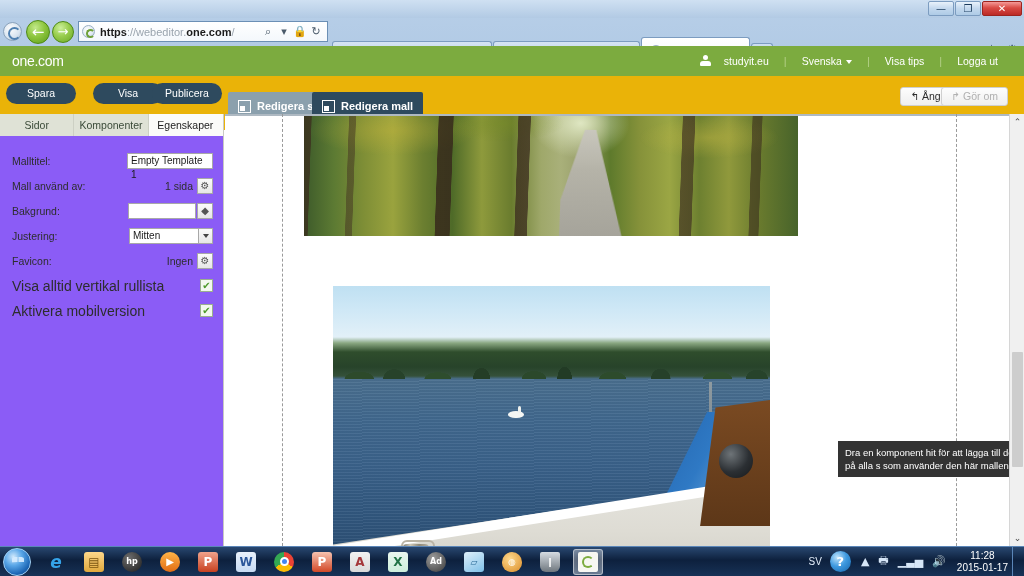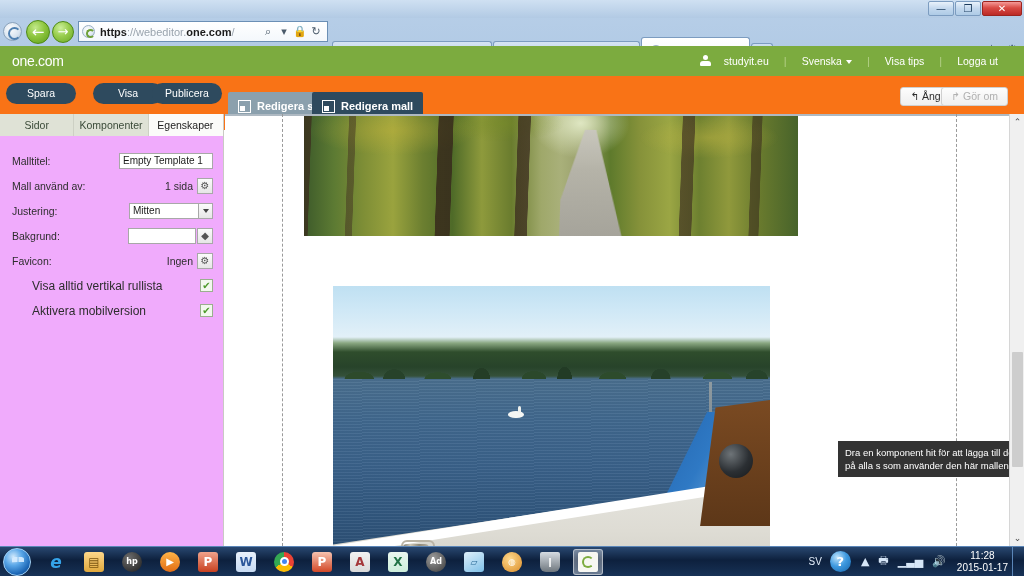--- a/index.html
+++ b/index.html
@@ -126,21 +126,21 @@
   #header-right .hr-sep { color: #b4d188; margin: 0 7px; }
   .hr-link { color: #ffffff; font-size: 10.5px; white-space: nowrap; }
   #user-icon { width: 11px; height: 13px; margin-right: 5px; position: relative; display:inline-block; }
   #user-icon::before { content:""; position:absolute; left:3px; top:0; width:5px; height:5px; border-radius:50%; background:#fff; }
   #user-icon::after { content:""; position:absolute; left:0px; top:6px; width:11px; height:5px; border-radius:3px 3px 1px 1px; background:#fff; }
   .caret-down { display:inline-block; margin-left:4px; border-left:3px solid transparent; border-right:3px solid transparent;
                 border-top:4px solid #ffffff; vertical-align: middle; }
 
   
   #app-toolbar {
-    position: absolute; left:0; top:30px; width:1024px; height:54px; background:#f97316;
+    position: absolute; left:0; top:30px; width:1024px; height:54px; background:#eab308;
   }
   .pill-btn {
     position: absolute; top: 7px; height: 21px; width: 70px;
     background: #2e4a5e; border-radius: 11px;
     color: #ffffff; font-size: 10.5px; text-align: center; line-height: 21px;
   }
   #btn-spara    { left: 6px; }
   #btn-visa     { left: 93px; }
   #btn-publicera{ left: 152px; }
 
@@ -161,35 +161,35 @@
     background: linear-gradient(180deg,#fdfdfd 0%, #efefef 100%);
     font-size: 10.5px; line-height: 17px; color: #3c3c3c;
   }
   #btn-angra { right: 64px; color:#2c2c2c; }
   #btn-gorom { right: 16px; color: #b0b0b0; }
   .undo-glyph { font-family: "DejaVu Sans", sans-serif; margin-right: 3px; }
 
   
   #sidebar {
     position: absolute; left: 0; top: 68px; width: 224px; height: 432px;
-    background: #f0abfc; border-right: 1px solid #c9c9c4;
+    background: #8b5cf6; border-right: 1px solid #c9c9c4;
   }
   #sidebar-tabs { display: flex; height: 22px; background: #dfe2d6; }
   .sb-tab {
     flex: 1 1 0; text-align: center; line-height: 22px; font-size: 10.5px;
     color: #3a4a38; background: #dfe2d6; border-right: 1px solid #cdd0c4;
   }
   .sb-tab.active { background: #fbfbf9; color: #222; border-right-color: #fbfbf9; }
 
   #props { padding: 12px 10px 0 12px; }
   .prop-row { display: flex; align-items: center; height: 25px; margin-bottom: 0px; }
   .prop-label { font-size: 10.5px; color: #2d2d2d; }
   .prop-ctl { margin-left: auto; display: flex; align-items: center; gap: 0; }
   .txt-input {
-    width: 94px; height: 16px; border: 1px solid #a8a8a8; background: #fff;
+    width: 86px; height: 16px; border: 1px solid #a8a8a8; background: #fff;
     font-size: 10px; padding: 0 3px; line-height: 14px; color: #1a1a1a;
   }
   .bg-input { width: 68px; }
   .icon-btn {
     width: 16px; height: 16px; border: 1px solid #a8a8a8; margin-left: 1px;
     background: linear-gradient(180deg,#fbfbfb 0%, #e6e6e6 100%);
     display: flex; align-items: center; justify-content: center;
     font-size: 10px; color: #555; font-family: "DejaVu Sans", sans-serif;
   }
   .sel-input {
@@ -201,21 +201,21 @@
     background: linear-gradient(180deg,#fbfbfb 0%, #e6e6e6 100%);
     display:flex; align-items:center; justify-content:center;
   }
   .sel-arrow i { border-left:3px solid transparent; border-right:3px solid transparent; border-top:4px solid #444; display:block;}
   .val-text { font-size: 10.5px; color: #2d2d2d; margin-right: 3px; }
   .chk {
     width: 13px; height: 13px; border: 1px solid #9aaf8e; background: #f2f8ee;
     display:flex; align-items:center; justify-content:center;
     color:#4c9a2a; font-size:10px; font-family:"DejaVu Sans", sans-serif; line-height:1;
   }
-  .prop-row.wide .prop-label { font-size: 12px; margin-left: 20px; }
+  .prop-row.wide .prop-label { font-size: 14px; }
 
   
   #canvas-area {
     position: absolute; left: 225px; top: 68px; width: 799px; height: 432px;
     background: #ffffff; overflow: hidden;
   }
   #canvas-topline { position:absolute; left:0; top:0; width:799px; height:2px; background:#aeb9c2; }
   .guide {
     position: absolute; top: 0; width: 1px; height: 432px;
     border-left: 1px dashed #9a9a9a;
@@ -515,34 +515,34 @@
 
         <div class="prop-row">
           <span class="prop-label">Mall använd av:</span>
           <span class="prop-ctl">
             <span class="val-text">1 sida</span>
             <span class="icon-btn">⚙</span>
           </span>
         </div>
 
         <div class="prop-row">
+          <span class="prop-label">Bakgrund:</span>
+          <span class="prop-ctl">
+            <span class="txt-input bg-input"></span>
+            <span class="icon-btn">◆</span>
+          </span>
+        </div>
+
+        <div class="prop-row">
           <span class="prop-label">Justering:</span>
           <span class="prop-ctl">
             <span class="sel-input">Mitten</span>
             <span class="sel-arrow">
                 <i></i>
               </span>
-          </span>
-        </div>
-
-        <div class="prop-row">
-          <span class="prop-label">Bakgrund:</span>
-          <span class="prop-ctl">
-            <span class="txt-input bg-input"></span>
-            <span class="icon-btn">◆</span>
           </span>
         </div>
 
         <div class="prop-row">
           <span class="prop-label">Favicon:</span>
           <span class="prop-ctl">
             <span class="val-text">Ingen</span>
             <span class="icon-btn">⚙</span>
           </span>
         </div>

